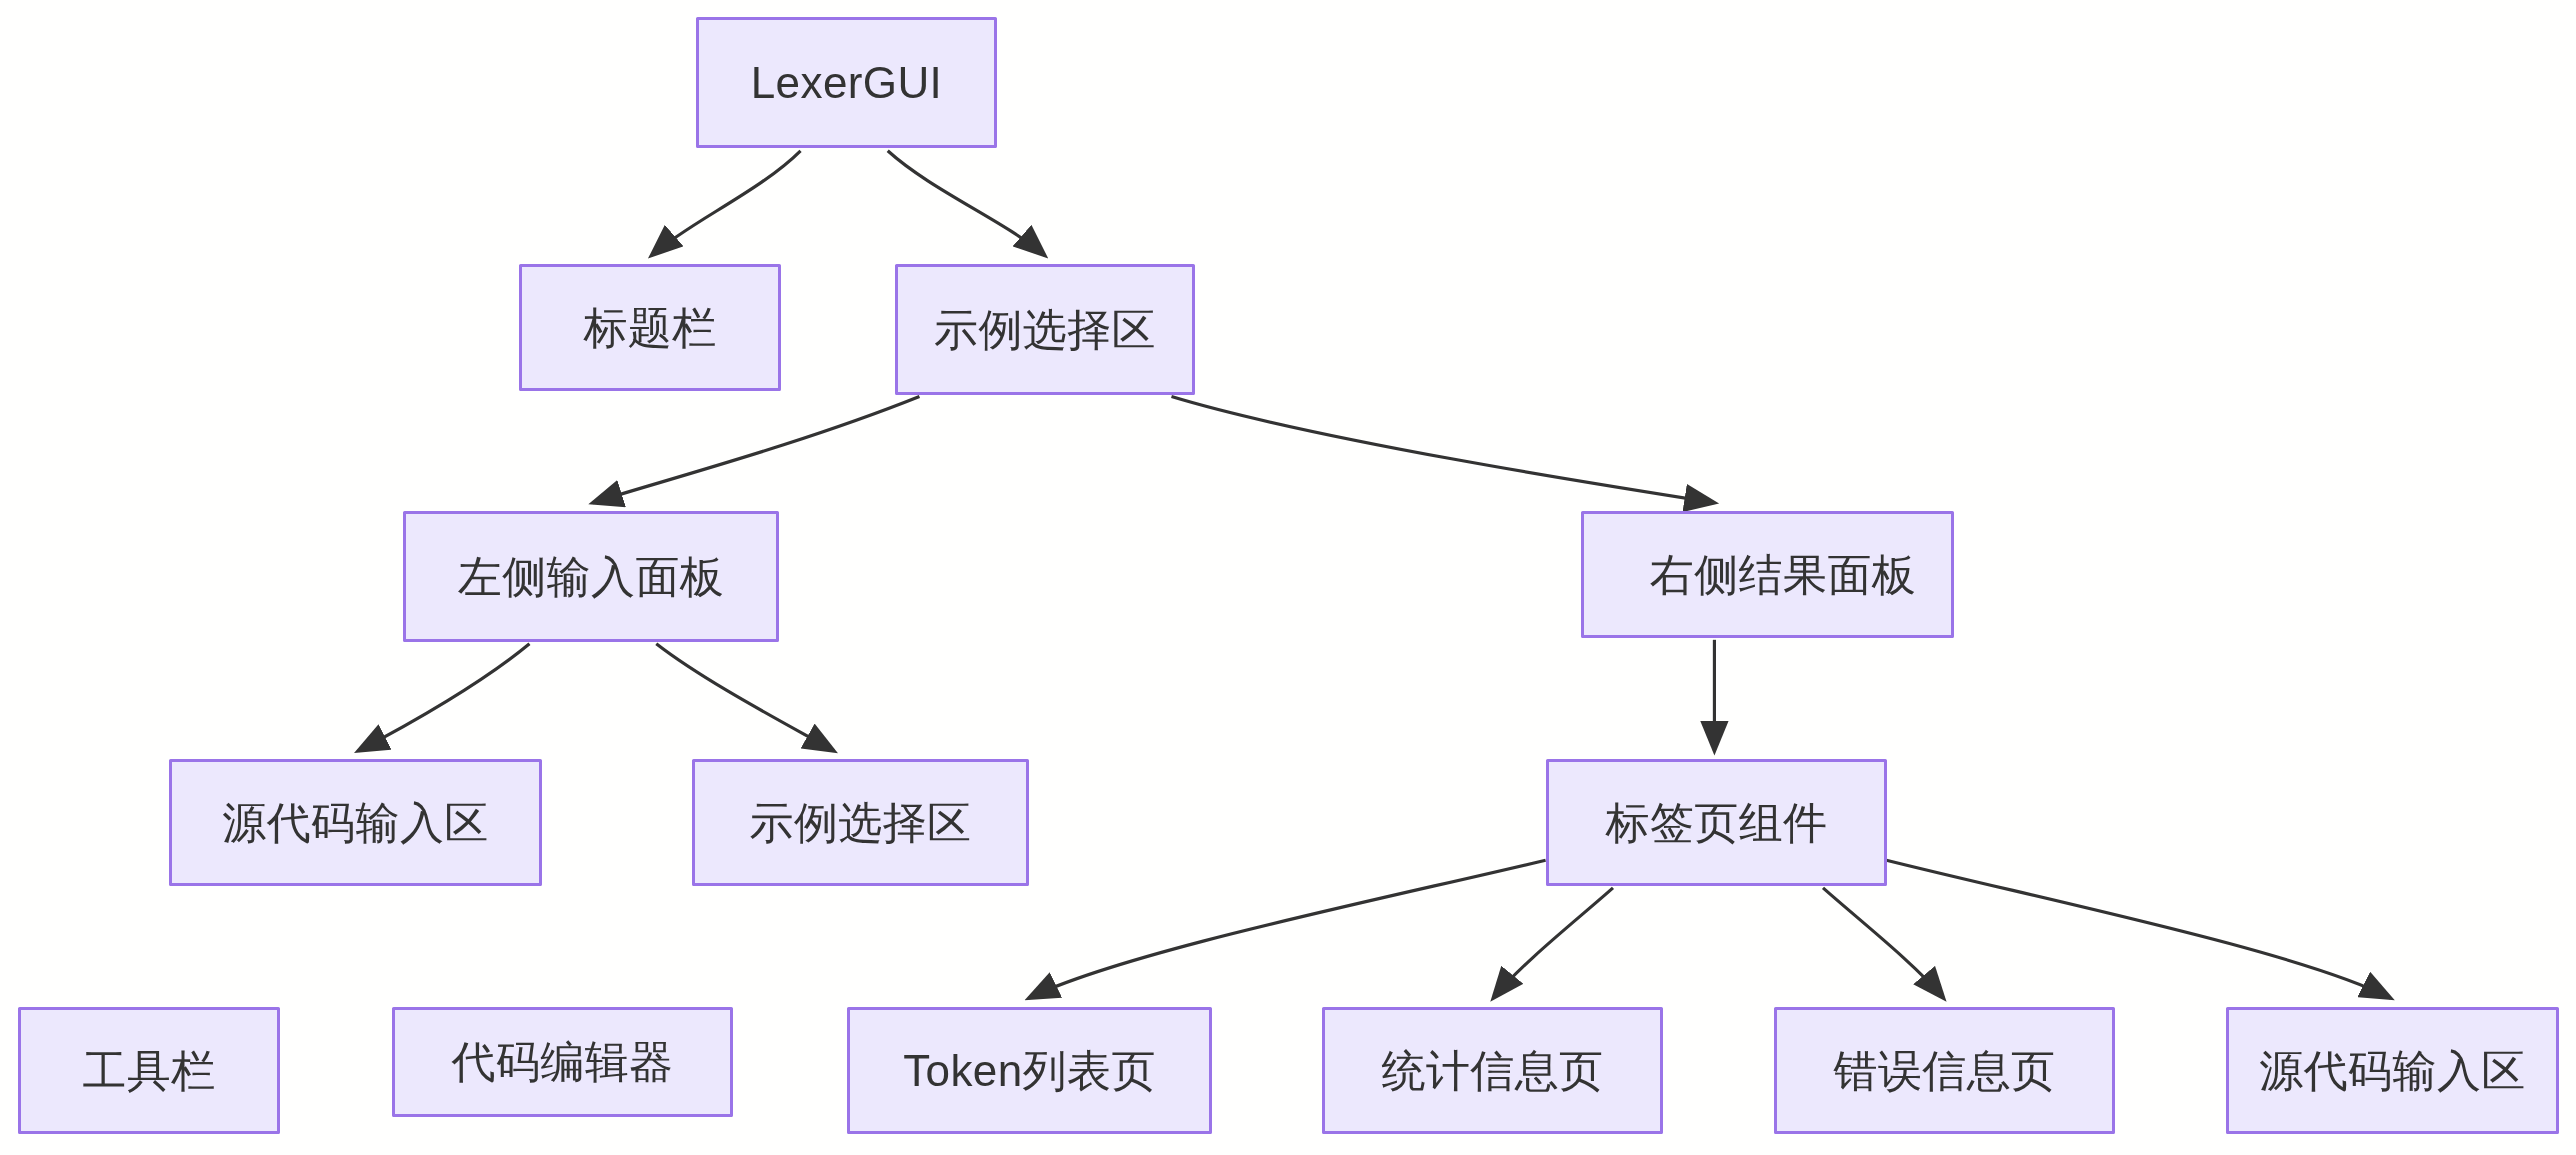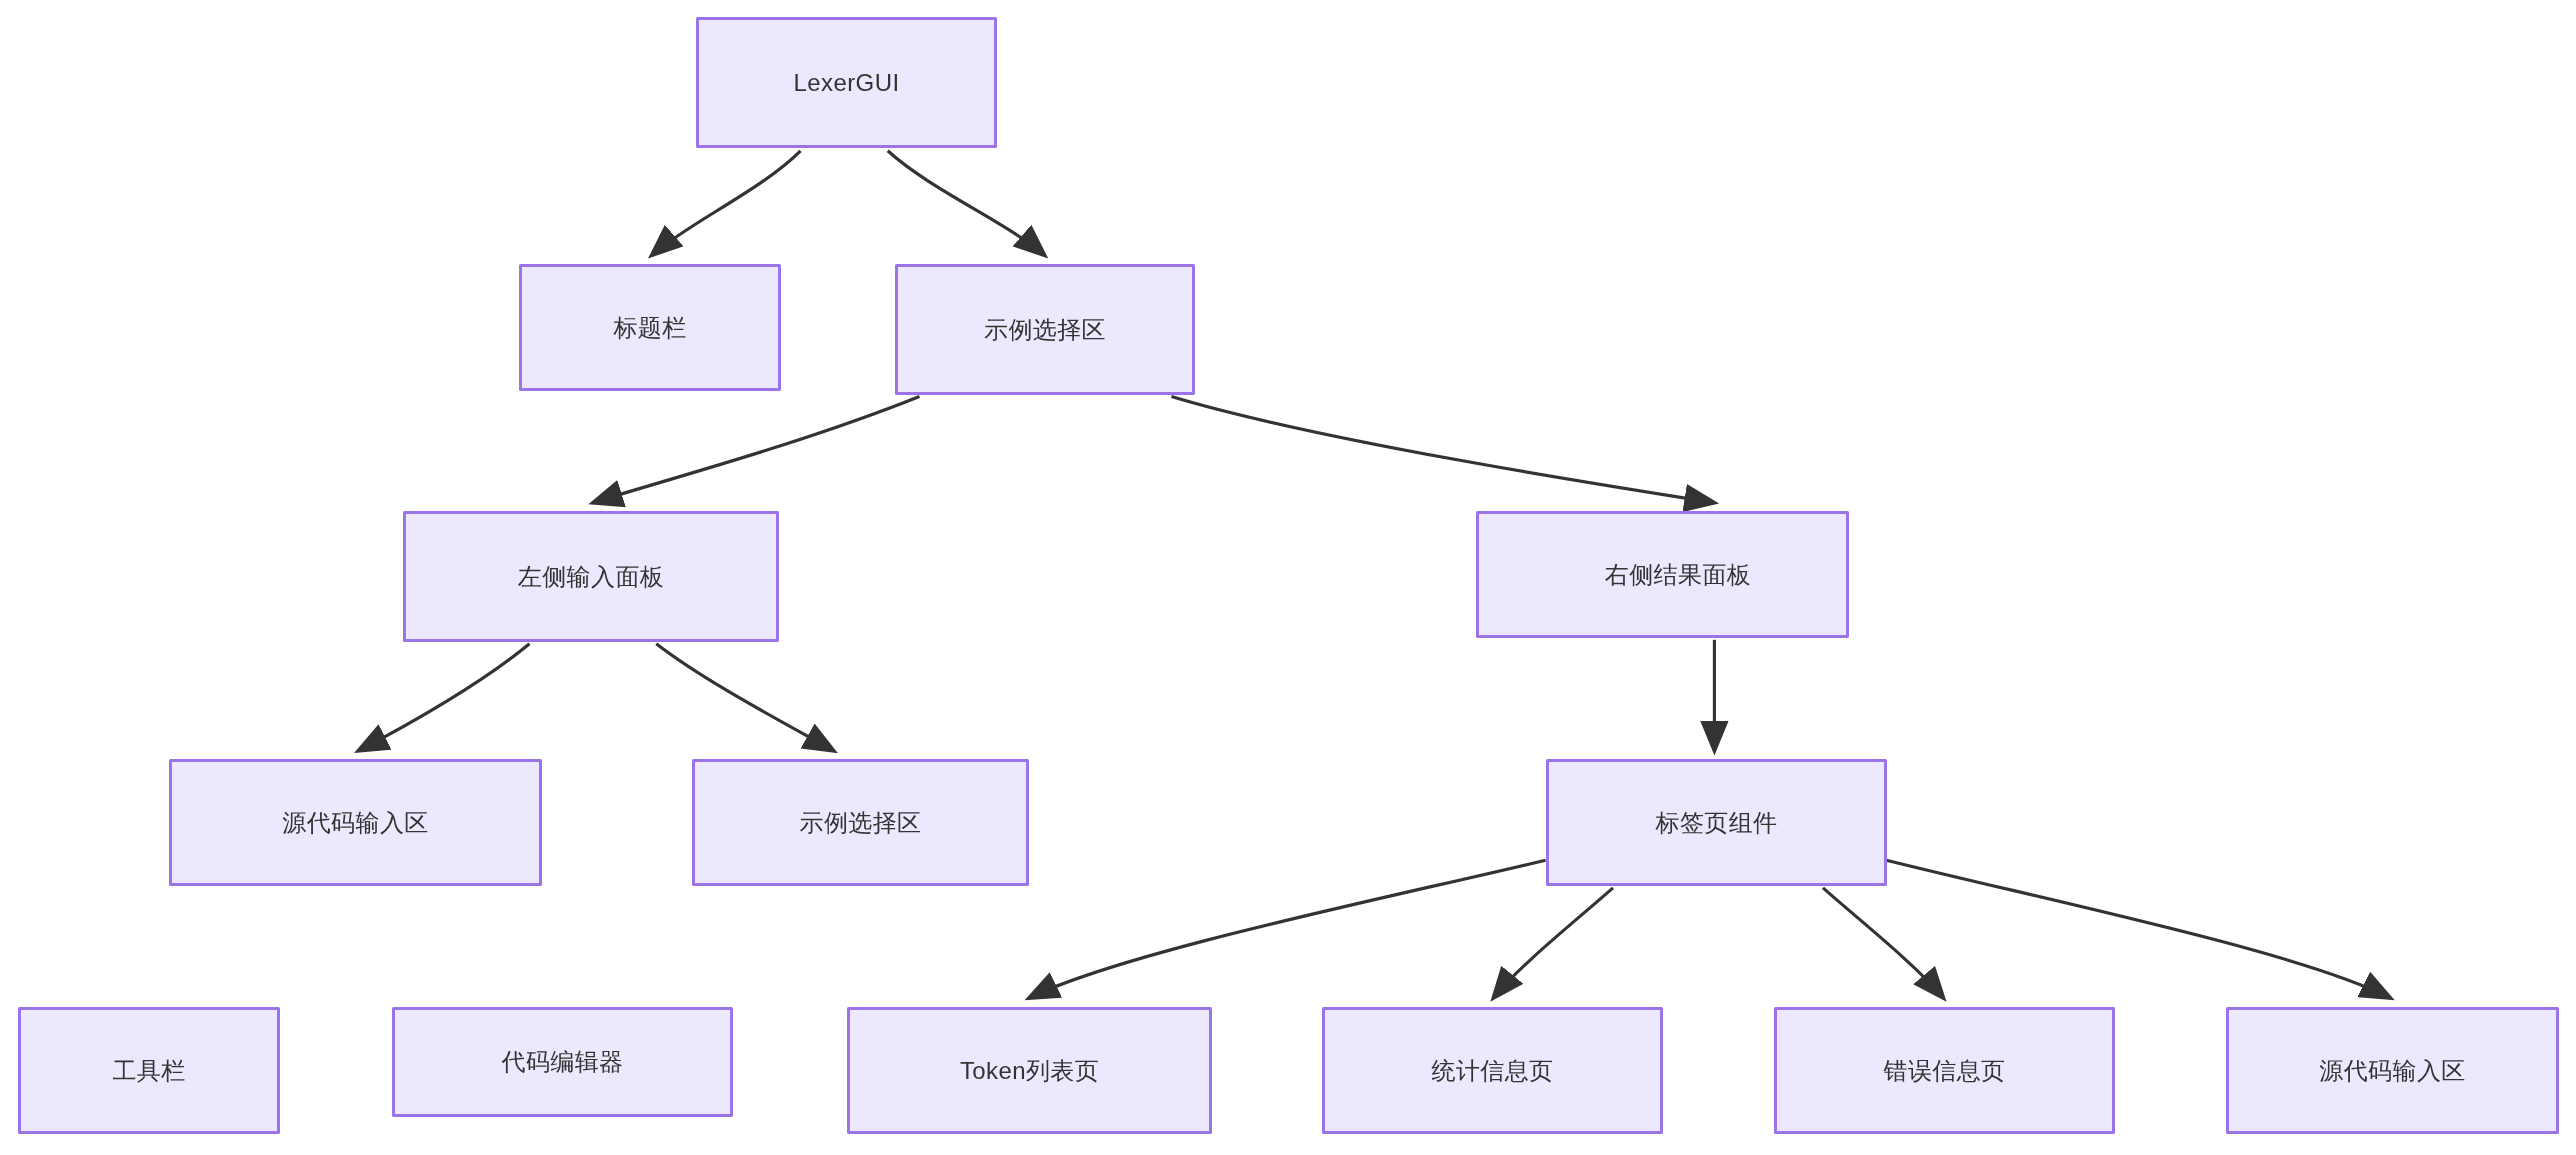--- a/index.html
+++ b/index.html
@@ -31,21 +31,21 @@
   .node {
     position: absolute;
     box-sizing: border-box;
     background: #ECE8FD;
     border: 3.2px solid #9A74E8;
     border-radius: 1.6px;
     display: flex;
     align-items: center;
     justify-content: center;
     color: #333333;
-    font-size: 24px;
+    font-size: 44px;
     line-height: 1;
     letter-spacing: 0.4px;
     white-space: nowrap;
   }
   .node-label {
     display: block;
     text-align: center;
   }
 </style>
 </head>
@@ -80,21 +80,21 @@
       </div>
       <div class="node" style="left: 519px; top: 264px; width: 262px; height: 127px;">
         <span class="node-label">标题栏</span>
       </div>
       <div class="node" style="left: 895px; top: 264px; width: 300px; height: 131px;">
         <span class="node-label">示例选择区</span>
       </div>
       <div class="node" style="left: 403px; top: 511px; width: 376px; height: 131px;">
         <span class="node-label">左侧输入面板</span>
       </div>
-      <div class="node" style="left: 1476px; top: 511px; width: 373px; height: 127px; padding-left: 31px;">
+      <div class="node" style="left: 1581px; top: 511px; width: 373px; height: 127px; padding-left: 31px;">
         <span class="node-label">右侧结果面板</span>
       </div>
       <div class="node" style="left: 169px; top: 759px; width: 373px; height: 127px;">
         <span class="node-label">源代码输入区</span>
       </div>
       <div class="node" style="left: 692px; top: 759px; width: 337px; height: 127px;">
         <span class="node-label">示例选择区</span>
       </div>
       <div class="node" style="left: 1546px; top: 759px; width: 341px; height: 127px;">
         <span class="node-label">标签页组件</span>

